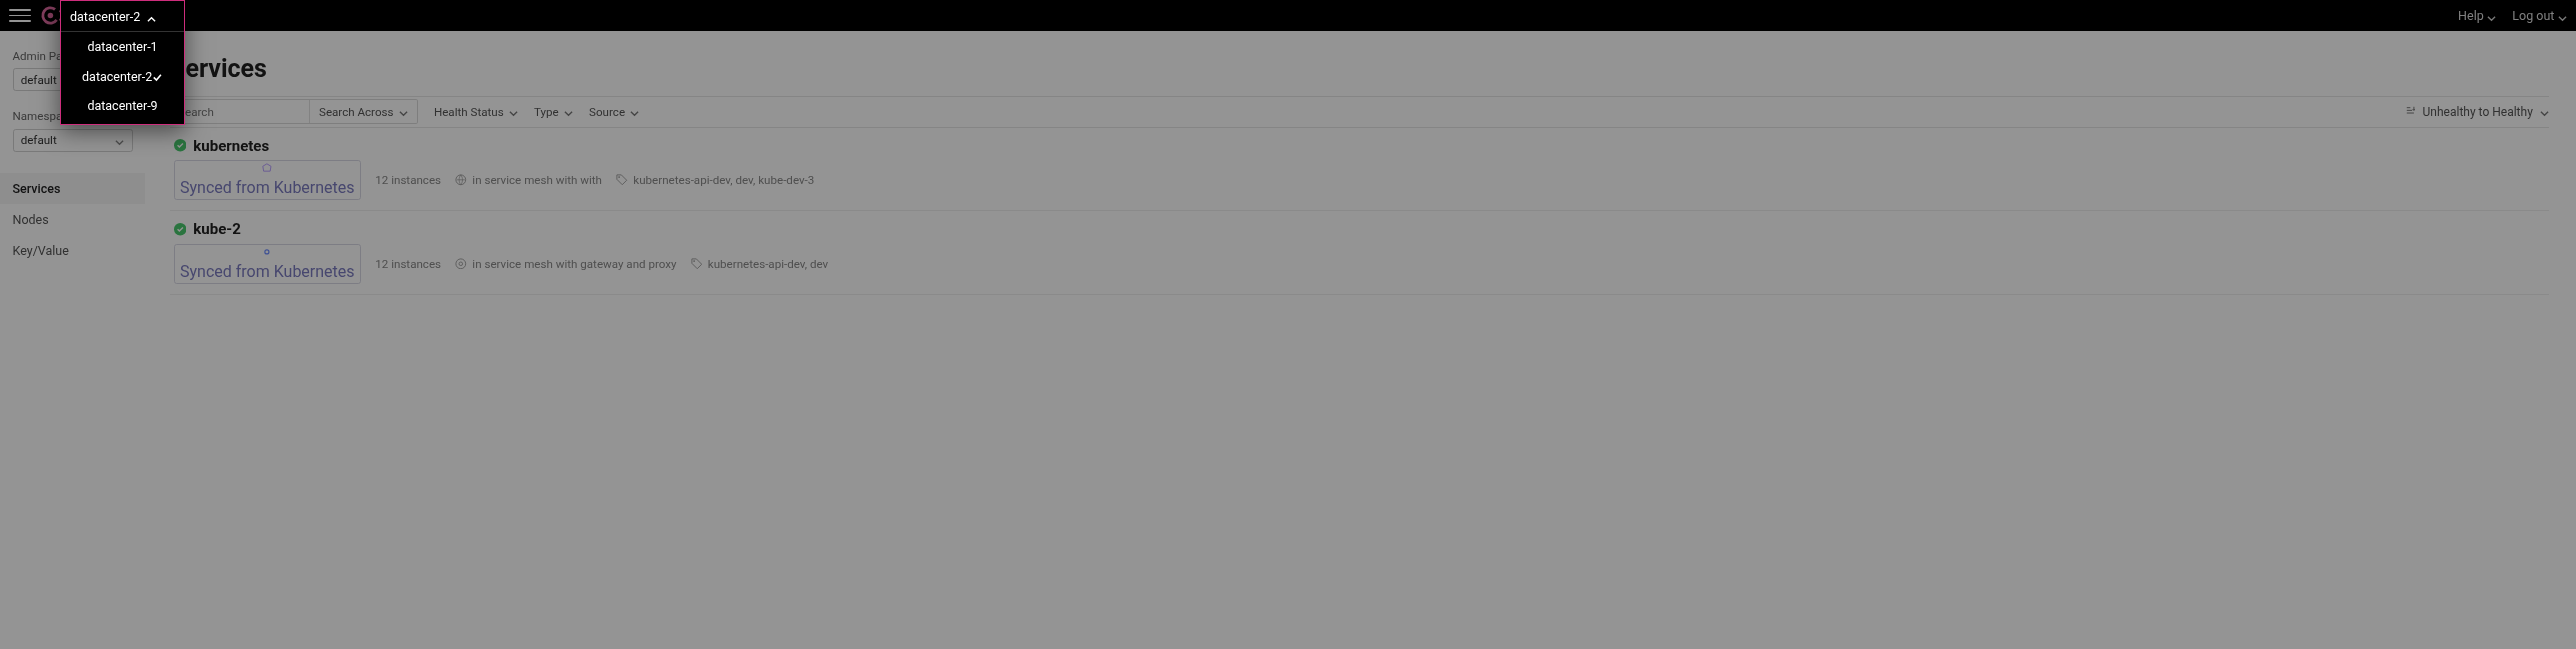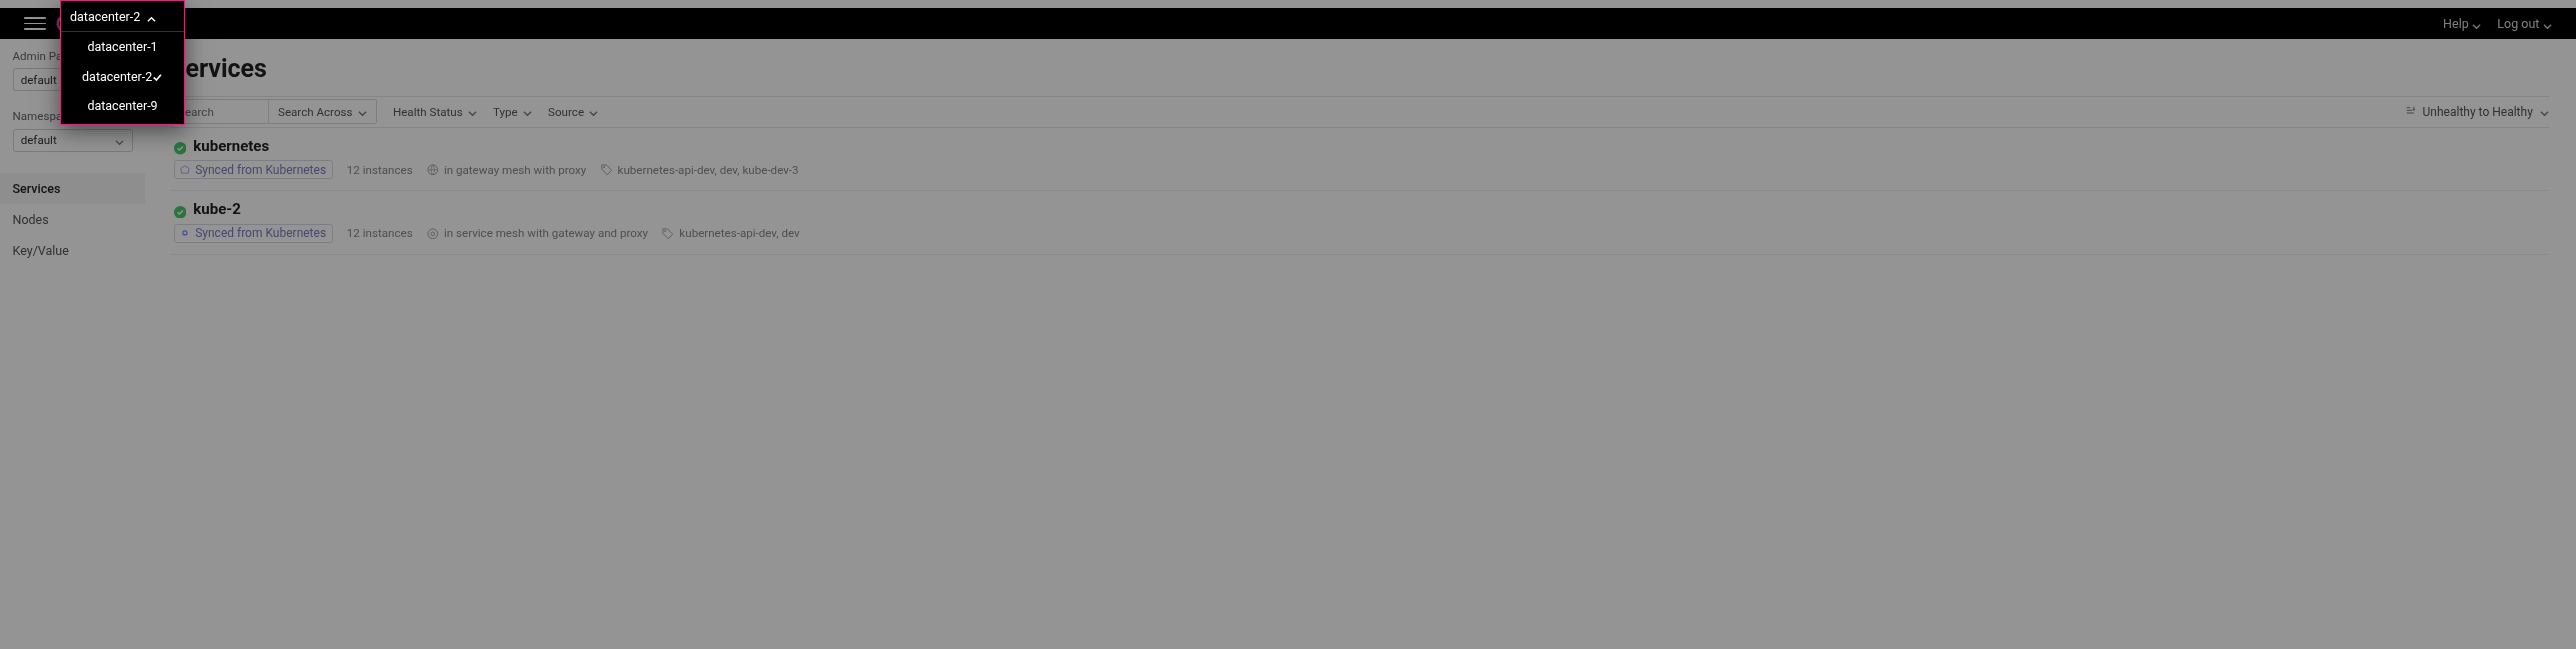--- a/index.html
+++ b/index.html
@@ -6,22 +6,22 @@
   html, body { width: 1288px; height: 325px; background: #fff; overflow: hidden; }
 
   
   .grey-overlay {
     position: absolute; inset: 0; background: rgba(0,0,0,0.42); z-index: 50;
     pointer-events: none;
   }
 
   
   .topbar {
-    position: absolute; left: 0; right: 0; top: 8px; height: 31px;
-    background: #000; display: flex; align-items: center; padding: 0 24px;
+    position: absolute; left: 0; right: 0; top: 0; height: 31px;
+    background: #000; display: flex; align-items: center; padding: 0 9px;
     z-index: 10;
   }
   .hamburger { width: 21.5px; height: 21.5px; display:flex; flex-direction:column; justify-content:center; gap:3.6px; margin-right:9px; cursor:pointer;}
   .hamburger span{ display:block; height:1.8px; background:#fff; border-radius:0.9px;}
   .logo { width:25px; height:25px; margin-right:14.3px; display:flex; align-items:center; justify-content:center;}
   .logo svg { width:25px; height:25px; }
   .dc-switcher { color:#fff; font-size:12.5px; display:flex; align-items:center; gap:7.2px; cursor:pointer;}
   .topbar-right { margin-left:auto; display:flex; align-items:center; gap:16px; color:#dcdcdc; font-size:12.5px;}
   .topbar-right .item{ display:flex; align-items:center; gap:3.6px; cursor:pointer;}
   .chev { width:9px; height:9px; display:inline-block;}
@@ -63,33 +63,33 @@
   .toolbar{
     display:flex; align-items:center; gap:16px; height:32px;
     border-top:0.9px solid #e5e5e5; border-bottom:0.9px solid #e5e5e5;
     padding:0; position:relative;
   }
   .searchbox{
     display:flex; align-items:center; border:0.9px solid #d9d9d9; border-radius:1.8px;
     height:25px; margin:3.6px 0;
   }
   .searchbox input{ border:0; outline:0; height:23px; padding:0 7.2px; width:97px; font-size:11.6px; color:#444;}
-  .searchbox .across{ border-left:0.9px solid #e0e0e0; height:100%; display:flex; align-items:center; padding:0 9px; font-size:11.6px; color:#555; gap:5.4px; cursor:pointer;}
+  .searchbox .across{ border-left:0.9px solid #e0e0e0; height:100%; display:flex; align-items:center; padding:0 9px; font-size:11.6px; color:#555; gap:5.4px; cursor:pointer;margin-left:41px;}
   .tb-filter{ display:flex; align-items:center; gap:5.4px; font-size:11.6px; color:#555; cursor:pointer;}
   .tb-spacer{ flex:1;}
   .tb-sort{ display:flex; align-items:center; gap:7.2px; font-size:12px; color:#555; cursor:pointer;}
   .sort-icon svg{width:10.7px;height:10.7px;}
 
   .svc-list{}
   .svc-row{ padding:9px 3.6px 10.7px; border-bottom:0.9px solid #eee;}
-  .svc-head{ display:flex; align-items:flex-end; gap:7.2px;}
+  .svc-head{ display:flex; align-items:center; gap:7.2px;}
   .svc-name{ font-size:15px; font-weight:700; color:#222;}
   .status-dot{ width:12.5px;height:12.5px; display:inline-flex;}
   .svc-meta{ display:flex; align-items:center; gap:14.3px; margin-top:5.4px; font-size:11.6px; color:#888;}
-  .k8s-badge{ border:0.9px solid #d7d7e4; border-radius:2.7px; padding:1.8px 5.4px; display:inline-flex; align-items:center; gap:5.4px; color:#7b7bbf; font-size:12px;}
+  .k8s-badge{ border:0.9px solid #d7d7e4; border-radius:2.7px; padding:1.8px 5.4px; display:inline-flex; align-items:center; gap:5.4px; color:#7b7bbf; font-size:16px;flex-direction:column;}
   .k8s-badge .k8s-ico{width:9.8px;height:9.8px;display:inline-flex;}
   .meta-item{display:flex;align-items:center;gap:5.4px;}
   .mini-ico{width:11.6px;height:11.6px;display:inline-flex;color:#999;}
   .mini-ico svg{width:11.6px;height:11.6px;}
 
   .svc-row.last{border-bottom:0;}
 </style>
 </head>
 <body>
 
@@ -215,21 +215,21 @@
           <span>Synced from Kubernetes</span>
         </span>
         <span class="meta-item">12 instances</span>
         <span class="meta-item">
           <span class="mini-ico">
               <svg viewBox="0 0 13 13">
                 <circle cx="6.5" cy="6.5" r="5.5" fill="none" stroke="#999" stroke-width="1"></circle>
                 <path d="M2 6.5 H11 M6.5 1 C9 4 9 9 6.5 12 M6.5 1 C4 4 4 9 6.5 12" stroke="#999" stroke-width="0.8" fill="none"></path>
               </svg>
             </span>
-          <span>in gateway mesh with proxy</span>
+          <span>in service mesh with with</span>
         </span>
         <span class="meta-item">
           <span class="mini-ico">
               <svg viewBox="0 0 13 13">
                 <path d="M1 1 H6 L12 7 L7 12 L1 6 Z" fill="none" stroke="#999" stroke-width="1"></path>
                 <circle cx="3.5" cy="3.5" r="1" fill="#999"></circle>
               </svg>
             </span>
           <span>kubernetes-api-dev, dev, kube-dev-3</span>
         </span>

